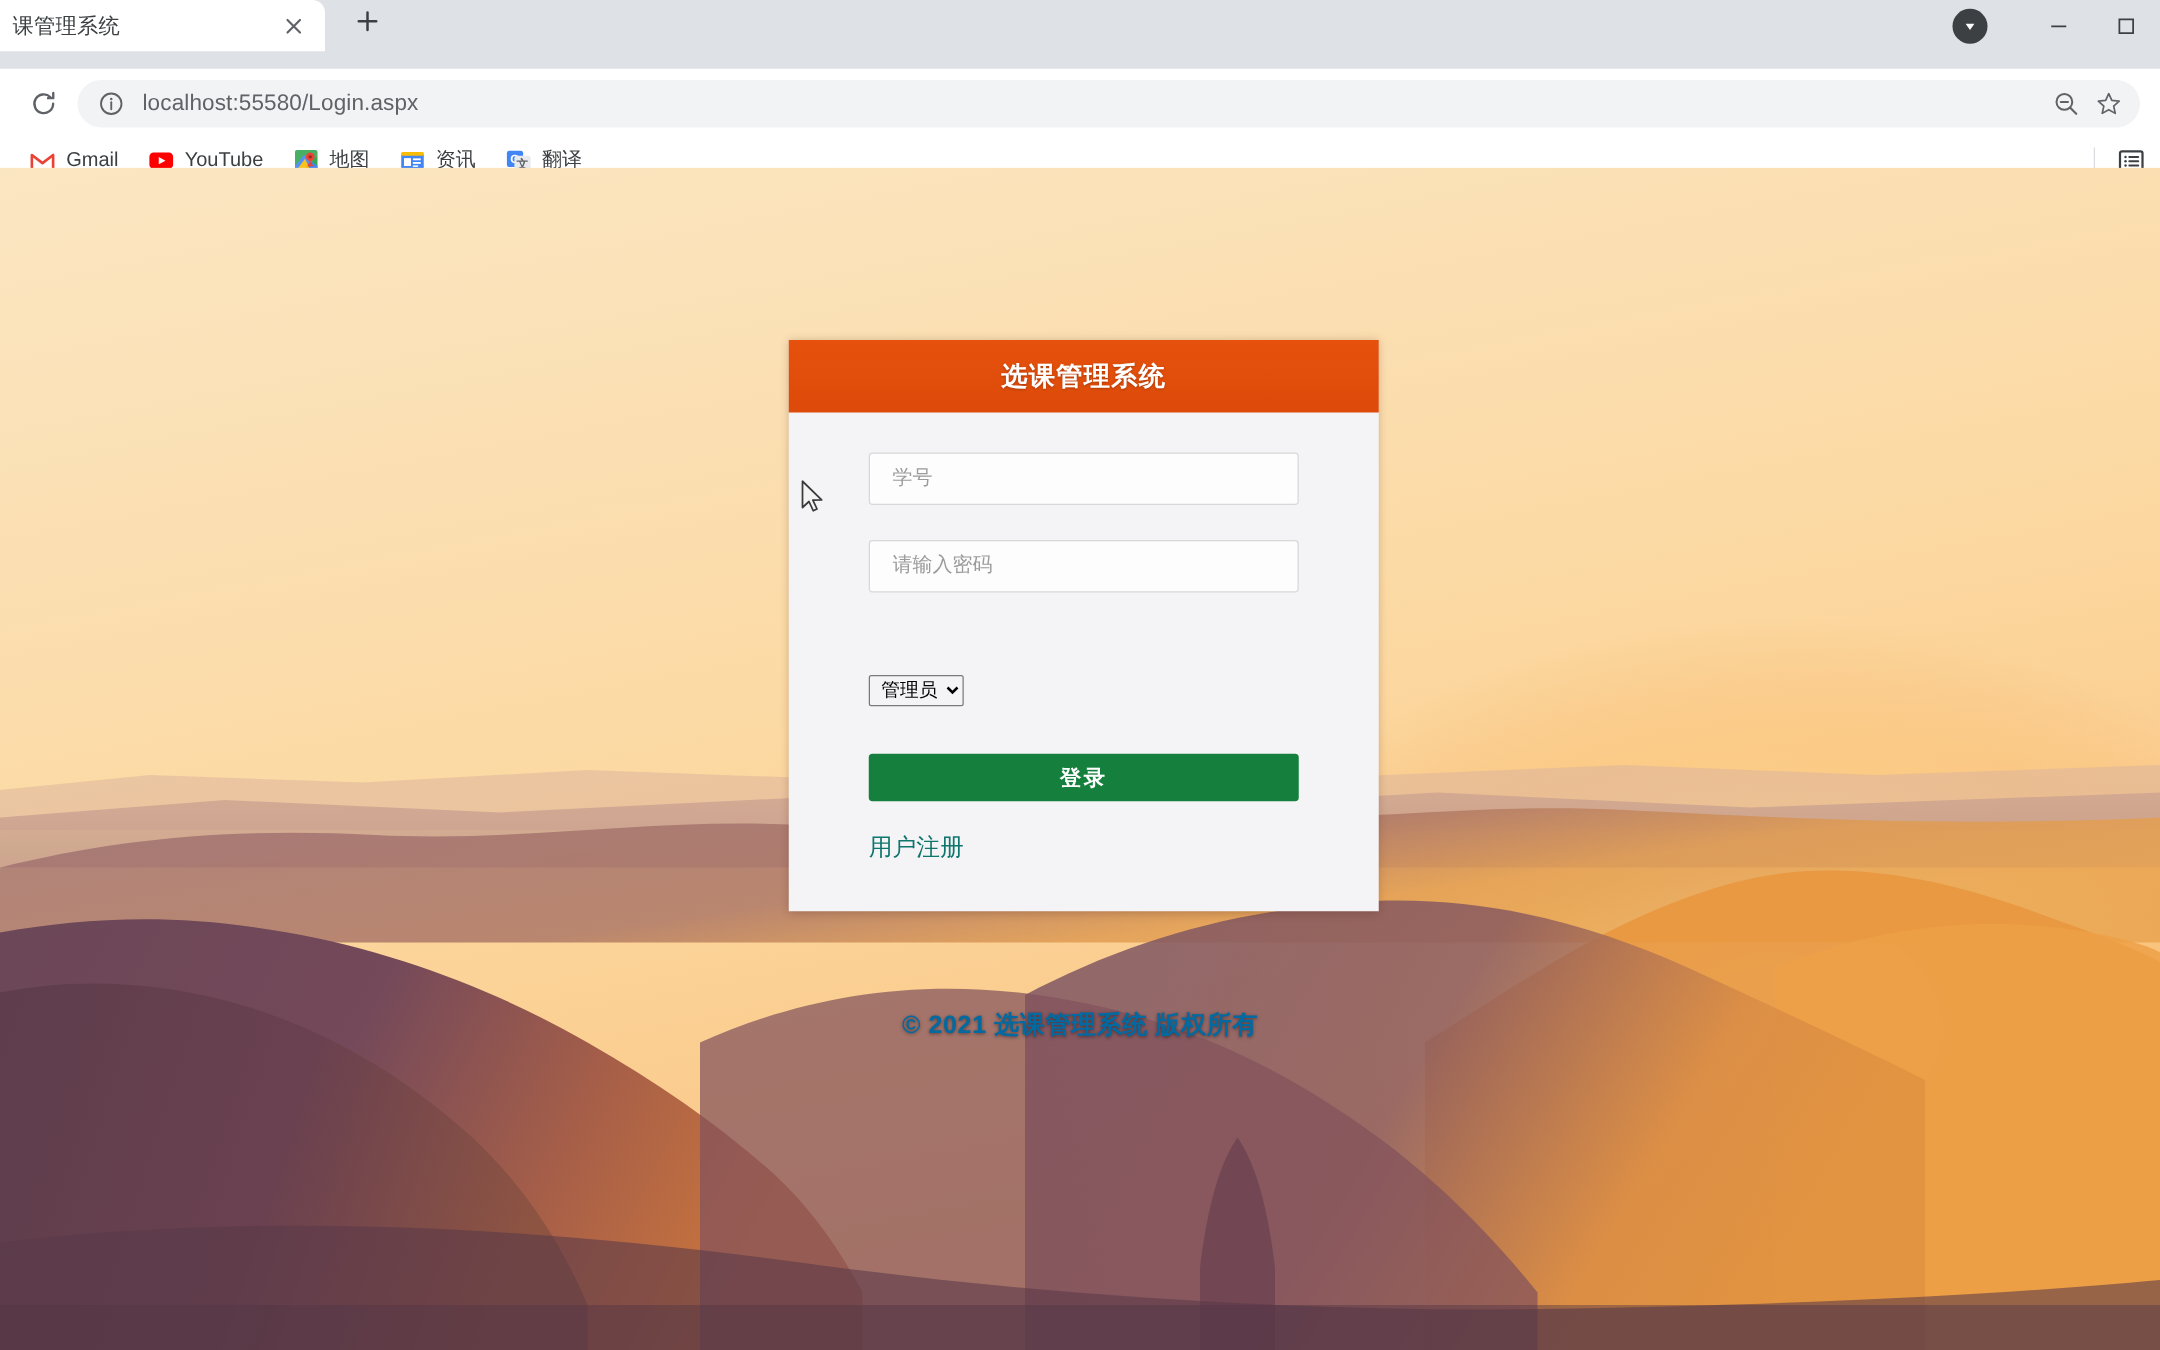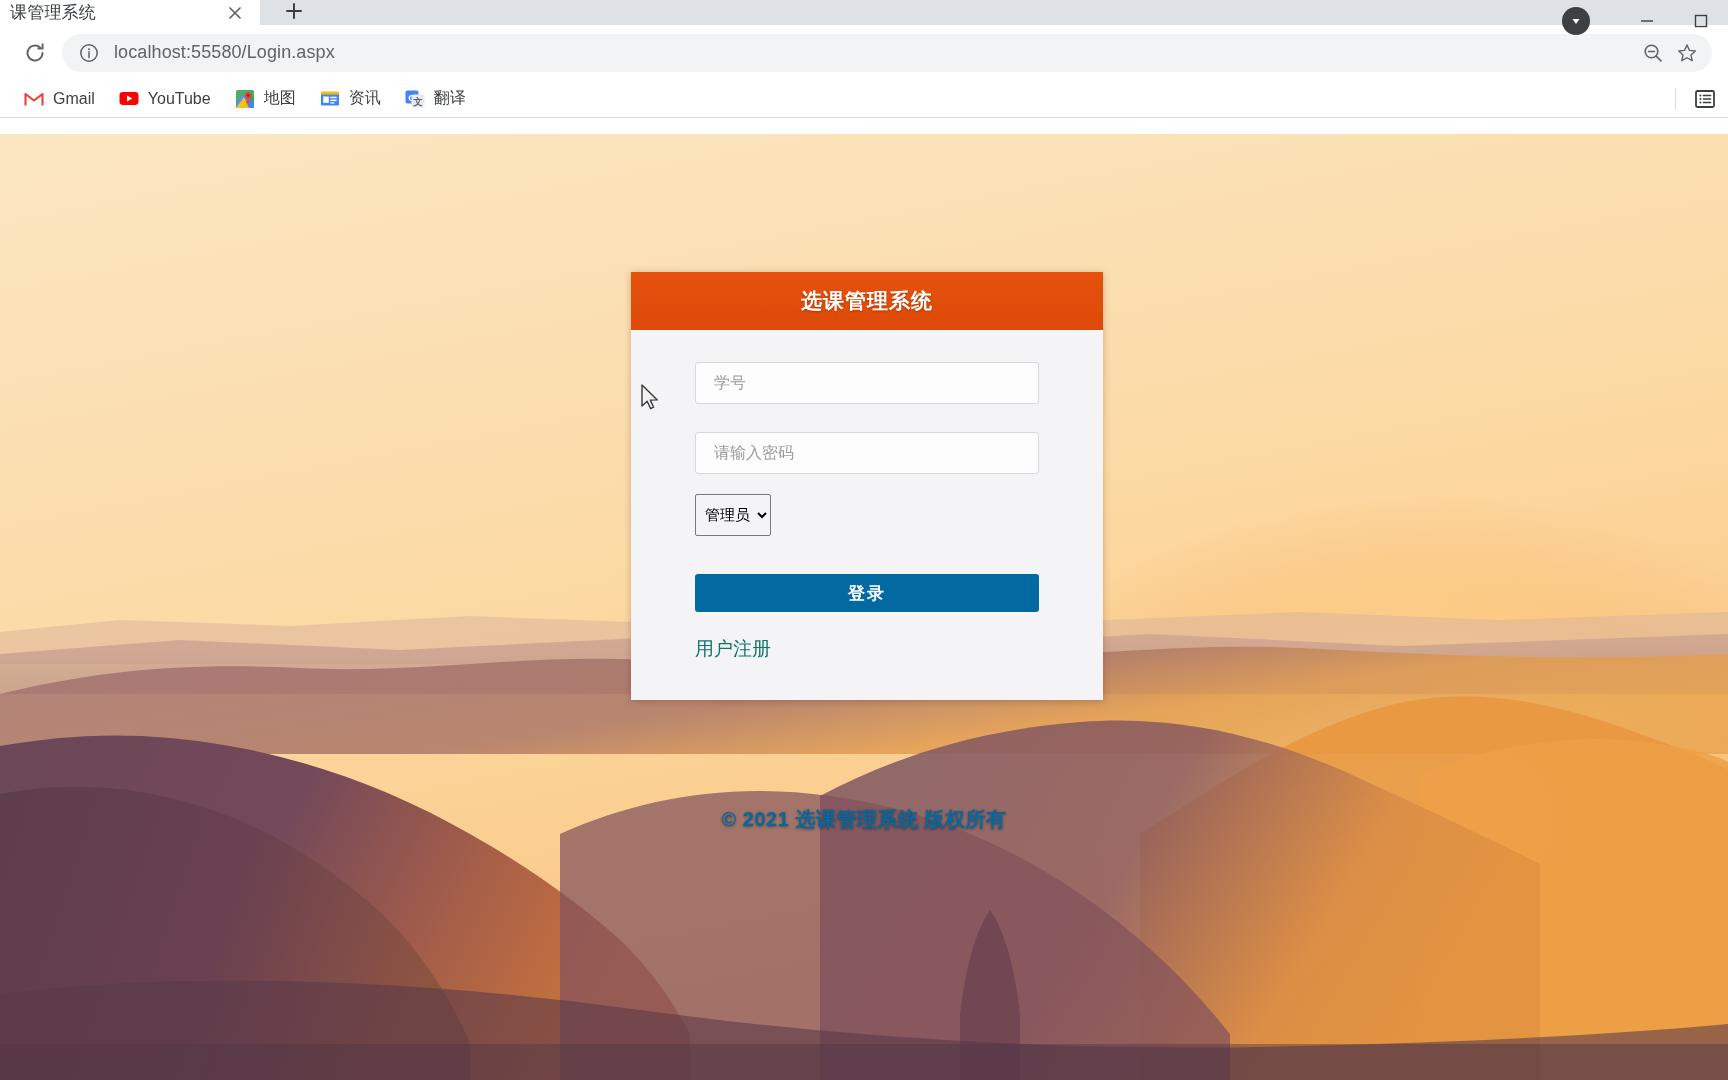--- a/index.html
+++ b/index.html
@@ -7,24 +7,24 @@
     width: 1728px; height: 1080px;
     overflow: hidden;
     font-family: "Liberation Sans", "DejaVu Sans", sans-serif;
     background: #fff;
   }
 
   
   .browser { width: 1728px; height: 1080px; position: relative; }
 
   .tabstrip {
-    height: 25px;
+    height: 55px;
     background: #dee1e6;
     display: flex;
-    align-items: center;
+    align-items: flex-start;
     position: relative;
   }
   .tab {
     position: relative;
     margin-left: -40px;
     width: 300px;
     height: 41px;
     background: #ffffff;
     border-radius: 0 10px 0 0;
     display: flex;
@@ -174,35 +174,36 @@
     color: #0f172a;
     font-family: "Liberation Sans", "DejaVu Sans", sans-serif;
     outline: none;
     display: block;
   }
   .field::placeholder { color: #9b9b9b; }
   .gap-1 { height: 28px; }
   .gap-2 { height: 20px; }
   .gap-3 { height: 38px; }
   .role-select {
-    font-family: Liberation Serif, serif;
+    font-family: Liberation Sans, sans-serif;
     font-size: 15px;
     color: #000;
     background: #f4f4f6;
     border: 1px solid #7a7a7a;
     border-radius: 2px;
     padding: 2px 4px 2px 5px;
-    height: 42px;
+    height: 25px;
     outline: none;
     cursor: pointer;
+    margin-top: 46px;
   }
   .login-btn {
     width: 100%;
     height: 38px;
-    background: #0369a1;
+    background: #15803d;
     border: none;
     border-radius: 3px;
     color: #fff;
     font-size: 17px;
     font-weight: bold;
     letter-spacing: 2px;
     cursor: pointer;
     font-family: "Liberation Sans", "DejaVu Sans", sans-serif;
   }
   .register-link {

